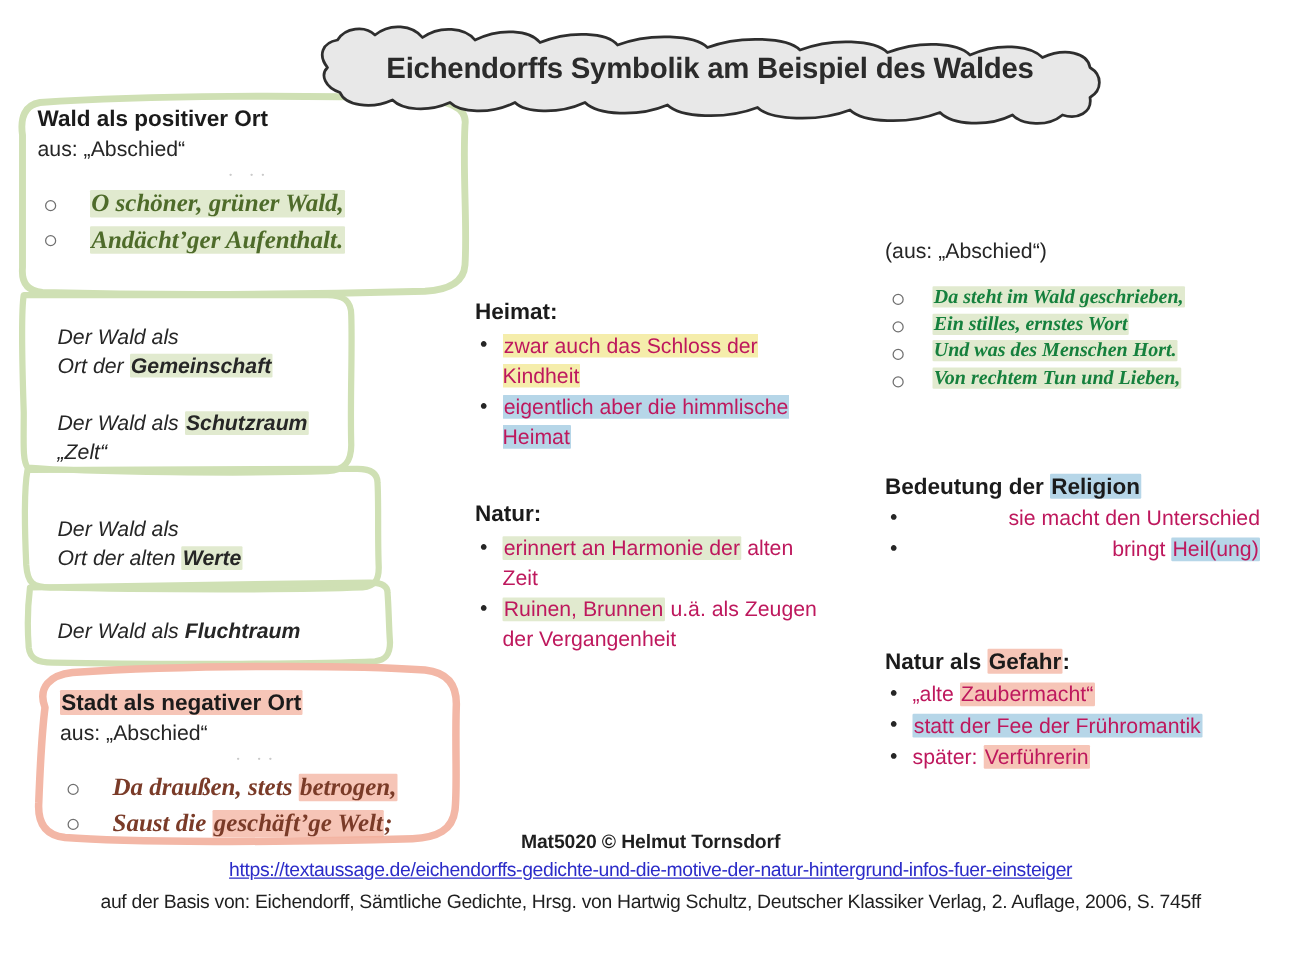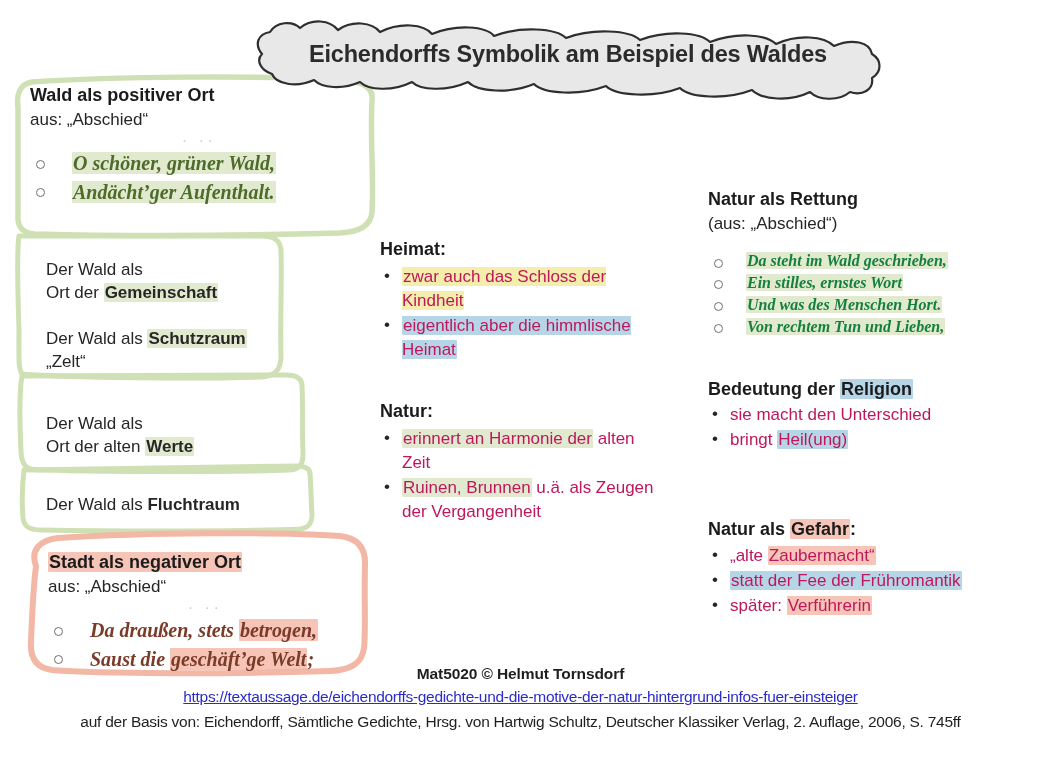--- a/index.html
+++ b/index.html
@@ -60,20 +60,21 @@
   }
   .sub {
     font-size: 17px;
     color: #262626;
     line-height: 1.35;
   }
   .body-line {
     font-size: 17px;
     color: #262626;
     line-height: 1.38;
+    font-style: italic;
   }
   .bold { font-weight: bold; }
 
   
   .hl-green  { background: rgba(183,205,140,0.42); padding: 0 1px; border-radius: 1px; }
   .hl-yellow { background: rgba(243,232,150,0.80); padding: 0 1px; border-radius: 1px; }
   .hl-blue   { background: rgba(166,205,227,0.82); padding: 0 1px; border-radius: 1px; }
   .hl-red    { background: rgba(243,175,155,0.72); padding: 0 1px; border-radius: 1px; }
 
   
@@ -325,21 +326,20 @@
       <li>
         <span class="hl-green">erinnert an Harmonie der</span><span> alten Zeit</span>
       </li>
       <li>
         <span class="hl-green">Ruinen, Brunnen</span><span> u.ä. als Zeugen der Vergangenheit</span>
       </li>
     </ul>
   </div>
 
   <div class="abs" style="left:708px; top:188px; width:300px;">
-    <div class="hd">Natur als Rettung</div>
     <div class="sub" style="margin-top:2px;">(aus: „Abschied“)</div>
     <ul class="quote-list q-green-sm" style="margin-top:14px;">
       <li>
         <span class="hl-green">Da steht im Wald geschrieben,</span>
       </li>
       <li>
         <span class="hl-green">Ein stilles, ernstes Wort</span>
       </li>
       <li>
         <span class="hl-green">Und was des Menschen Hort.</span>
@@ -347,21 +347,21 @@
       <li>
         <span class="hl-green">Von rechtem Tun und Lieben,</span>
       </li>
     </ul>
   </div>
 
   <div class="abs" style="left:708px; top:378px; width:300px;">
     <div class="hd">
       <span>Bedeutung der </span><span class="hl-blue">Religion</span>
     </div>
-    <ul class="bul" style="margin-top:2px;">
+    <ul class="bul" style="margin-top:2px;text-align:right;">
       <li>
         <span>sie macht den Unterschied</span>
       </li>
       <li>
         <span>bringt </span><span class="hl-blue">Heil(ung)</span>
       </li>
     </ul>
   </div>
 
   <div class="abs" style="left:708px; top:518px; width:300px;">

